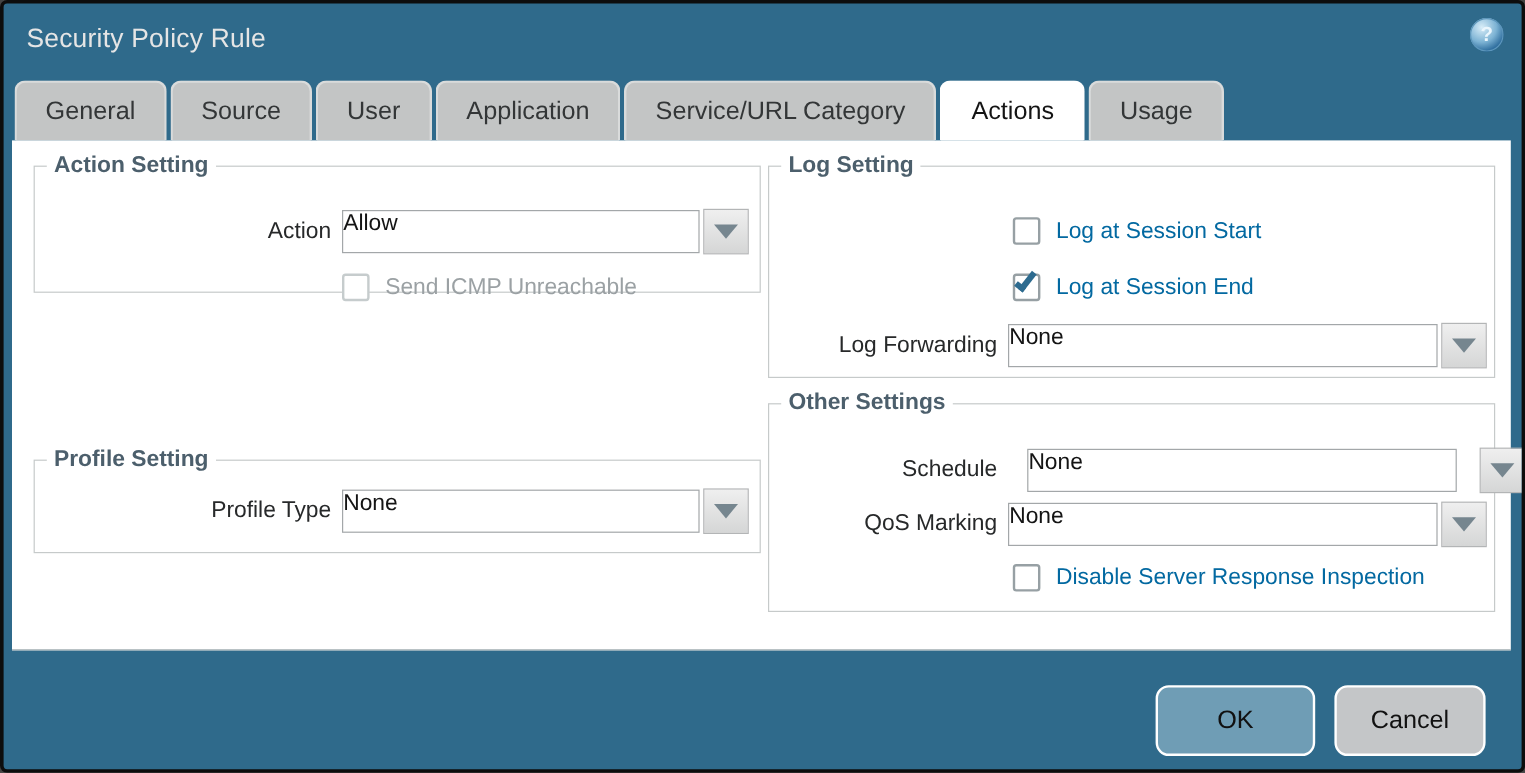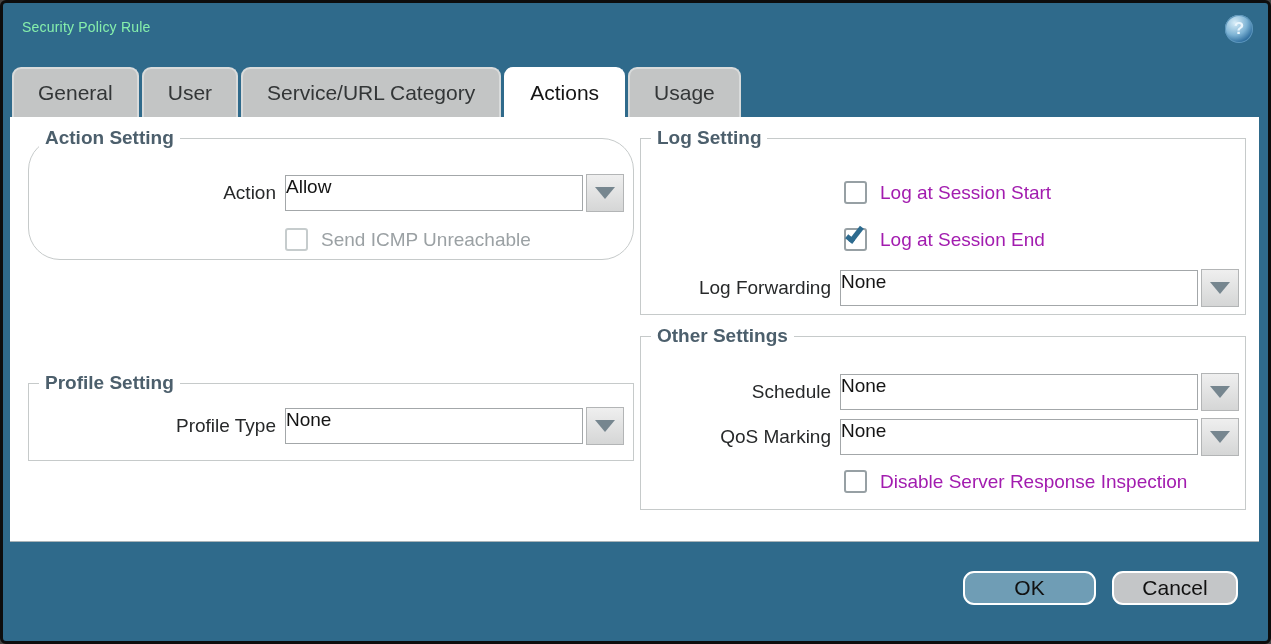--- a/index.html
+++ b/index.html
@@ -14,22 +14,22 @@
     border: 3px solid #0d0d0d;
     border-radius: 6px;
     overflow: hidden;
   }
 
   
   .title-text {
     position: absolute;
     left: 19px;
     top: 16px;
-    font-size: 14px;
-    color: #86efac;
+    font-size: 22px;
+    color: #e5e5e5;
     letter-spacing: 0.2px;
   }
   .help-icon {
     position: absolute;
     right: 15px;
     top: 12px;
     width: 28px;
     height: 28px;
     border-radius: 50%;
     background: radial-gradient(circle at 35% 28%, #d8edf8, #7db3d4 45%, #1d5e92 80%);
@@ -165,30 +165,30 @@
     top: -6px;
     width: 9px;
     height: 19px;
     border-right: 5px solid #2d6b8f;
     border-bottom: 5px solid #2d6b8f;
     transform: rotate(38deg);
   }
   .cb-label {
     margin-left: 13px;
     font-size: 19px;
-    color: #a21caf;
+    color: #0369a1;
     white-space: nowrap;
   }
   .cb-label.disabled { color: #9ba1a4; }
 
   
   .btn {
     position: absolute;
     top: 568px;
-    height: 34px;
+    height: 59px;
     border: 2px solid #ffffff;
     border-radius: 11px;
     font-family: "Liberation Sans", sans-serif;
     font-size: 21px;
     color: #111;
     display: flex;
     align-items: center;
     justify-content: center;
     cursor: pointer;
   }
@@ -203,36 +203,42 @@
   <div class="title-text">Security Policy Rule</div>
   <div class="help-icon">
     <span>?</span>
   </div>
 
   <div class="tabstrip">
     <div class="tab">
         <span>General</span>
       </div>
     <div class="tab">
+        <span>Source</span>
+      </div>
+    <div class="tab">
         <span>User</span>
+      </div>
+    <div class="tab">
+        <span>Application</span>
       </div>
     <div class="tab">
         <span>Service/URL Category</span>
       </div>
     <div class="tab active">
         <span>Actions</span>
       </div>
     <div class="tab">
         <span>Usage</span>
       </div>
   </div>
 
   <div class="content">
 
-    <div class="group" style="left:18px; top:21px; width:606px; height:122px;border-radius:32px;">
+    <div class="group" style="left:18px; top:21px; width:606px; height:106px;">
       <span class="group-legend">Action Setting</span>
     </div>
     <div class="row" style="left:18px; top:57px;">
       <span class="field-label label-left">Action</span>
       <div class="dd-field w-left">
         <span>Allow</span>
       </div>
       <div class="dd-btn">
         <span class="dd-arrow"></span>
       </div>
@@ -274,21 +280,21 @@
         <span>None</span>
       </div>
       <div class="dd-btn">
         <span class="dd-arrow"></span>
       </div>
     </div>
 
     <div class="group" style="left:630px; top:219px; width:606px; height:174px;">
       <span class="group-legend">Other Settings</span>
     </div>
-    <div class="row" style="left:630px; top:256px;">
+    <div class="row" style="left:630px; top:256px;gap:16px;">
       <span class="field-label label-right">Schedule</span>
       <div class="dd-field w-right">
         <span>None</span>
       </div>
       <div class="dd-btn">
         <span class="dd-arrow"></span>
       </div>
     </div>
     <div class="row" style="left:630px; top:301px;">
       <span class="field-label label-right">QoS Marking</span>

